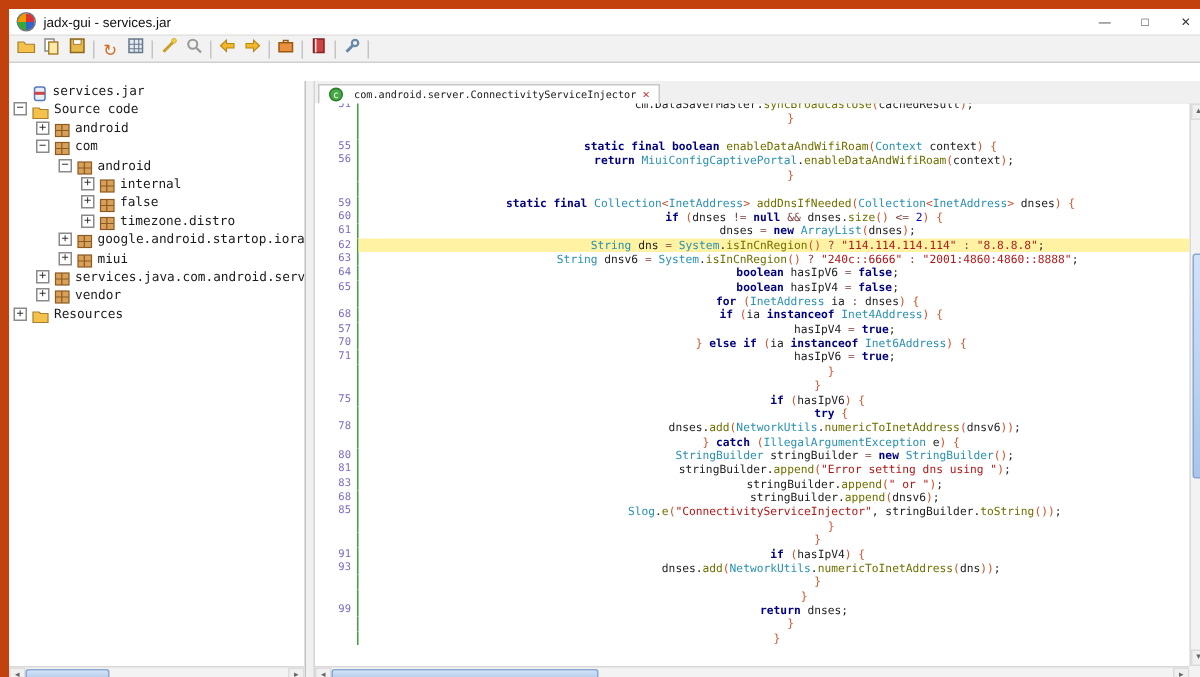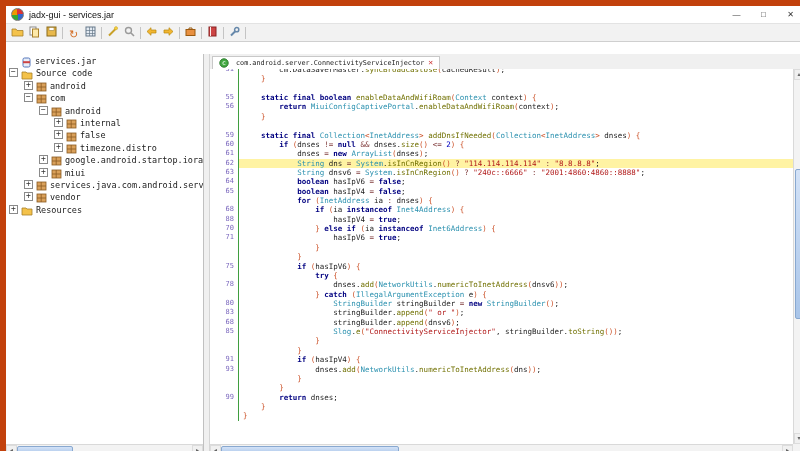--- a/index.html
+++ b/index.html
@@ -40,21 +40,21 @@
   
   .tabbar{height:15px;background:#f0f0f0;border-bottom:1px solid #c8c8c8;display:flex;align-items:flex-end;padding-left:2px;}
   .tab{height:14px;box-sizing:border-box;background:#fff;border:1px solid #c8c8c8;border-bottom:1px solid #fff;margin-bottom:-1px;display:flex;align-items:center;gap:4px;padding:0 6px;font-family:"DejaVu Sans Mono",monospace;font-size:6.8px;color:#222;}
   .tab-close{color:#cc3333;font-weight:bold;font-size:8px;line-height:8px;}
 
   
   .editor{position:absolute;top:15px;left:0;right:11px;bottom:11px;overflow:hidden;background:#fff;}
   .code-scroll{margin-top:-4px;}
   .crow{display:flex;height:9.37px;line-height:9.37px;font-family:"DejaVu Sans Mono",monospace;font-size:7.5px;white-space:pre;}
   .gut{width:24px;flex:none;text-align:right;padding-right:4px;color:#7b68be;font-size:7px;border-right:1px solid #3f9e3f;background:#fff;}
-  .ctext{flex:1;padding-left:4px;color:#222;}
+  .ctext{flex:1;padding-left:4px;color:#222;text-align:center;}
   .crow.hl .ctext{background:#fff3a3;}
   .tok-kw{color:#000080;font-weight:bold;}
   .tok-ty{color:#2b91af;}
   .tok-st{color:#b01818;}
   .tok-me{color:#707000;}
   .tok-sp{color:#cc5229;}
   .tok-op{color:#803c3c;}
   .tok-nm{color:#0000c0;}
   .tok-pl{color:#222;}
 
@@ -328,30 +328,31 @@
             <div class="crow"><span class="gut"></span><span class="ctext"></span></div>
             <div class="crow"><span class="gut">59</span><span class="ctext"><span class="tok-pl">    </span><span class="tok-kw">static final</span><span class="tok-pl"> </span><span class="tok-ty">Collection</span><span class="tok-sp">&lt;</span><span class="tok-ty">InetAddress</span><span class="tok-sp">&gt;</span><span class="tok-pl"> </span><span class="tok-me">addDnsIfNeeded</span><span class="tok-sp">(</span><span class="tok-ty">Collection</span><span class="tok-sp">&lt;</span><span class="tok-ty">InetAddress</span><span class="tok-sp">&gt;</span><span class="tok-pl"> dnses</span><span class="tok-sp">)</span><span class="tok-pl"> </span><span class="tok-sp">{</span></span></div>
             <div class="crow"><span class="gut">60</span><span class="ctext"><span class="tok-pl">        </span><span class="tok-kw">if</span><span class="tok-pl"> </span><span class="tok-sp">(</span><span class="tok-pl">dnses </span><span class="tok-op">!=</span><span class="tok-pl"> </span><span class="tok-kw">null</span><span class="tok-pl"> </span><span class="tok-op">&amp;&amp;</span><span class="tok-pl"> dnses.</span><span class="tok-me">size</span><span class="tok-sp">()</span><span class="tok-pl"> </span><span class="tok-op">&lt;=</span><span class="tok-pl"> </span><span class="tok-nm">2</span><span class="tok-sp">)</span><span class="tok-pl"> </span><span class="tok-sp">{</span></span></div>
             <div class="crow"><span class="gut">61</span><span class="ctext"><span class="tok-pl">            dnses </span><span class="tok-op">=</span><span class="tok-pl"> </span><span class="tok-kw">new</span><span class="tok-pl"> </span><span class="tok-ty">ArrayList</span><span class="tok-sp">(</span><span class="tok-pl">dnses</span><span class="tok-sp">)</span><span class="tok-pl">;</span></span></div>
             <div class="crow hl"><span class="gut">62</span><span class="ctext"><span class="tok-pl">            </span><span class="tok-ty">String</span><span class="tok-pl"> dns </span><span class="tok-op">=</span><span class="tok-pl"> </span><span class="tok-ty">System</span><span class="tok-pl">.</span><span class="tok-me">isInCnRegion</span><span class="tok-sp">()</span><span class="tok-pl"> </span><span class="tok-op">?</span><span class="tok-pl"> </span><span class="tok-st">"114.114.114.114"</span><span class="tok-pl"> </span><span class="tok-op">:</span><span class="tok-pl"> </span><span class="tok-st">"8.8.8.8"</span><span class="tok-pl">;</span></span></div>
             <div class="crow"><span class="gut">63</span><span class="ctext"><span class="tok-pl">            </span><span class="tok-ty">String</span><span class="tok-pl"> dnsv6 </span><span class="tok-op">=</span><span class="tok-pl"> </span><span class="tok-ty">System</span><span class="tok-pl">.</span><span class="tok-me">isInCnRegion</span><span class="tok-sp">()</span><span class="tok-pl"> </span><span class="tok-op">?</span><span class="tok-pl"> </span><span class="tok-st">"240c::6666"</span><span class="tok-pl"> </span><span class="tok-op">:</span><span class="tok-pl"> </span><span class="tok-st">"2001:4860:4860::8888"</span><span class="tok-pl">;</span></span></div>
             <div class="crow"><span class="gut">64</span><span class="ctext"><span class="tok-pl">            </span><span class="tok-kw">boolean</span><span class="tok-pl"> hasIpV6 </span><span class="tok-op">=</span><span class="tok-pl"> </span><span class="tok-kw">false</span><span class="tok-pl">;</span></span></div>
             <div class="crow"><span class="gut">65</span><span class="ctext"><span class="tok-pl">            </span><span class="tok-kw">boolean</span><span class="tok-pl"> hasIpV4 </span><span class="tok-op">=</span><span class="tok-pl"> </span><span class="tok-kw">false</span><span class="tok-pl">;</span></span></div>
             <div class="crow"><span class="gut"></span><span class="ctext"><span class="tok-pl">            </span><span class="tok-kw">for</span><span class="tok-pl"> </span><span class="tok-sp">(</span><span class="tok-ty">InetAddress</span><span class="tok-pl"> ia </span><span class="tok-op">:</span><span class="tok-pl"> dnses</span><span class="tok-sp">)</span><span class="tok-pl"> </span><span class="tok-sp">{</span></span></div>
             <div class="crow"><span class="gut">68</span><span class="ctext"><span class="tok-pl">                </span><span class="tok-kw">if</span><span class="tok-pl"> </span><span class="tok-sp">(</span><span class="tok-pl">ia </span><span class="tok-kw">instanceof</span><span class="tok-pl"> </span><span class="tok-ty">Inet4Address</span><span class="tok-sp">)</span><span class="tok-pl"> </span><span class="tok-sp">{</span></span></div>
-            <div class="crow"><span class="gut">88</span><span class="ctext"><span class="tok-pl">                    hasIpV4 </span><span class="tok-op">=</span><span class="tok-pl"> </span><span class="tok-kw">true</span><span class="tok-pl">;</span></span></div>
+            <div class="crow"><span class="gut">57</span><span class="ctext"><span class="tok-pl">                    hasIpV4 </span><span class="tok-op">=</span><span class="tok-pl"> </span><span class="tok-kw">true</span><span class="tok-pl">;</span></span></div>
             <div class="crow"><span class="gut">70</span><span class="ctext"><span class="tok-pl">                </span><span class="tok-sp">}</span><span class="tok-pl"> </span><span class="tok-kw">else if</span><span class="tok-pl"> </span><span class="tok-sp">(</span><span class="tok-pl">ia </span><span class="tok-kw">instanceof</span><span class="tok-pl"> </span><span class="tok-ty">Inet6Address</span><span class="tok-sp">)</span><span class="tok-pl"> </span><span class="tok-sp">{</span></span></div>
             <div class="crow"><span class="gut">71</span><span class="ctext"><span class="tok-pl">                    hasIpV6 </span><span class="tok-op">=</span><span class="tok-pl"> </span><span class="tok-kw">true</span><span class="tok-pl">;</span></span></div>
             <div class="crow"><span class="gut"></span><span class="ctext"><span class="tok-pl">                </span><span class="tok-sp">}</span></span></div>
             <div class="crow"><span class="gut"></span><span class="ctext"><span class="tok-pl">            </span><span class="tok-sp">}</span></span></div>
             <div class="crow"><span class="gut">75</span><span class="ctext"><span class="tok-pl">            </span><span class="tok-kw">if</span><span class="tok-pl"> </span><span class="tok-sp">(</span><span class="tok-pl">hasIpV6</span><span class="tok-sp">)</span><span class="tok-pl"> </span><span class="tok-sp">{</span></span></div>
             <div class="crow"><span class="gut"></span><span class="ctext"><span class="tok-pl">                </span><span class="tok-kw">try</span><span class="tok-pl"> </span><span class="tok-sp">{</span></span></div>
             <div class="crow"><span class="gut">78</span><span class="ctext"><span class="tok-pl">                    dnses.</span><span class="tok-me">add</span><span class="tok-sp">(</span><span class="tok-ty">NetworkUtils</span><span class="tok-pl">.</span><span class="tok-me">numericToInetAddress</span><span class="tok-sp">(</span><span class="tok-pl">dnsv6</span><span class="tok-sp">))</span><span class="tok-pl">;</span></span></div>
             <div class="crow"><span class="gut"></span><span class="ctext"><span class="tok-pl">                </span><span class="tok-sp">}</span><span class="tok-pl"> </span><span class="tok-kw">catch</span><span class="tok-pl"> </span><span class="tok-sp">(</span><span class="tok-ty">IllegalArgumentException</span><span class="tok-pl"> e</span><span class="tok-sp">)</span><span class="tok-pl"> </span><span class="tok-sp">{</span></span></div>
             <div class="crow"><span class="gut">80</span><span class="ctext"><span class="tok-pl">                    </span><span class="tok-ty">StringBuilder</span><span class="tok-pl"> stringBuilder </span><span class="tok-op">=</span><span class="tok-pl"> </span><span class="tok-kw">new</span><span class="tok-pl"> </span><span class="tok-ty">StringBuilder</span><span class="tok-sp">()</span><span class="tok-pl">;</span></span></div>
+            <div class="crow"><span class="gut">81</span><span class="ctext"><span class="tok-pl">                    stringBuilder.</span><span class="tok-me">append</span><span class="tok-sp">(</span><span class="tok-st">"Error setting dns using "</span><span class="tok-sp">)</span><span class="tok-pl">;</span></span></div>
             <div class="crow"><span class="gut">83</span><span class="ctext"><span class="tok-pl">                    stringBuilder.</span><span class="tok-me">append</span><span class="tok-sp">(</span><span class="tok-st">" or "</span><span class="tok-sp">)</span><span class="tok-pl">;</span></span></div>
             <div class="crow"><span class="gut">68</span><span class="ctext"><span class="tok-pl">                    stringBuilder.</span><span class="tok-me">append</span><span class="tok-sp">(</span><span class="tok-pl">dnsv6</span><span class="tok-sp">)</span><span class="tok-pl">;</span></span></div>
             <div class="crow"><span class="gut">85</span><span class="ctext"><span class="tok-pl">                    </span><span class="tok-ty">Slog</span><span class="tok-pl">.</span><span class="tok-me">e</span><span class="tok-sp">(</span><span class="tok-st">"ConnectivityServiceInjector"</span><span class="tok-pl">, stringBuilder.</span><span class="tok-me">toString</span><span class="tok-sp">()</span><span class="tok-sp">)</span><span class="tok-pl">;</span></span></div>
             <div class="crow"><span class="gut"></span><span class="ctext"><span class="tok-pl">                </span><span class="tok-sp">}</span></span></div>
             <div class="crow"><span class="gut"></span><span class="ctext"><span class="tok-pl">            </span><span class="tok-sp">}</span></span></div>
             <div class="crow"><span class="gut">91</span><span class="ctext"><span class="tok-pl">            </span><span class="tok-kw">if</span><span class="tok-pl"> </span><span class="tok-sp">(</span><span class="tok-pl">hasIpV4</span><span class="tok-sp">)</span><span class="tok-pl"> </span><span class="tok-sp">{</span></span></div>
             <div class="crow"><span class="gut">93</span><span class="ctext"><span class="tok-pl">                dnses.</span><span class="tok-me">add</span><span class="tok-sp">(</span><span class="tok-ty">NetworkUtils</span><span class="tok-pl">.</span><span class="tok-me">numericToInetAddress</span><span class="tok-sp">(</span><span class="tok-pl">dns</span><span class="tok-sp">))</span><span class="tok-pl">;</span></span></div>
             <div class="crow"><span class="gut"></span><span class="ctext"><span class="tok-pl">            </span><span class="tok-sp">}</span></span></div>
             <div class="crow"><span class="gut"></span><span class="ctext"><span class="tok-pl">        </span><span class="tok-sp">}</span></span></div>
             <div class="crow"><span class="gut">99</span><span class="ctext"><span class="tok-pl">        </span><span class="tok-kw">return</span><span class="tok-pl"> dnses</span><span class="tok-pl">;</span></span></div>

